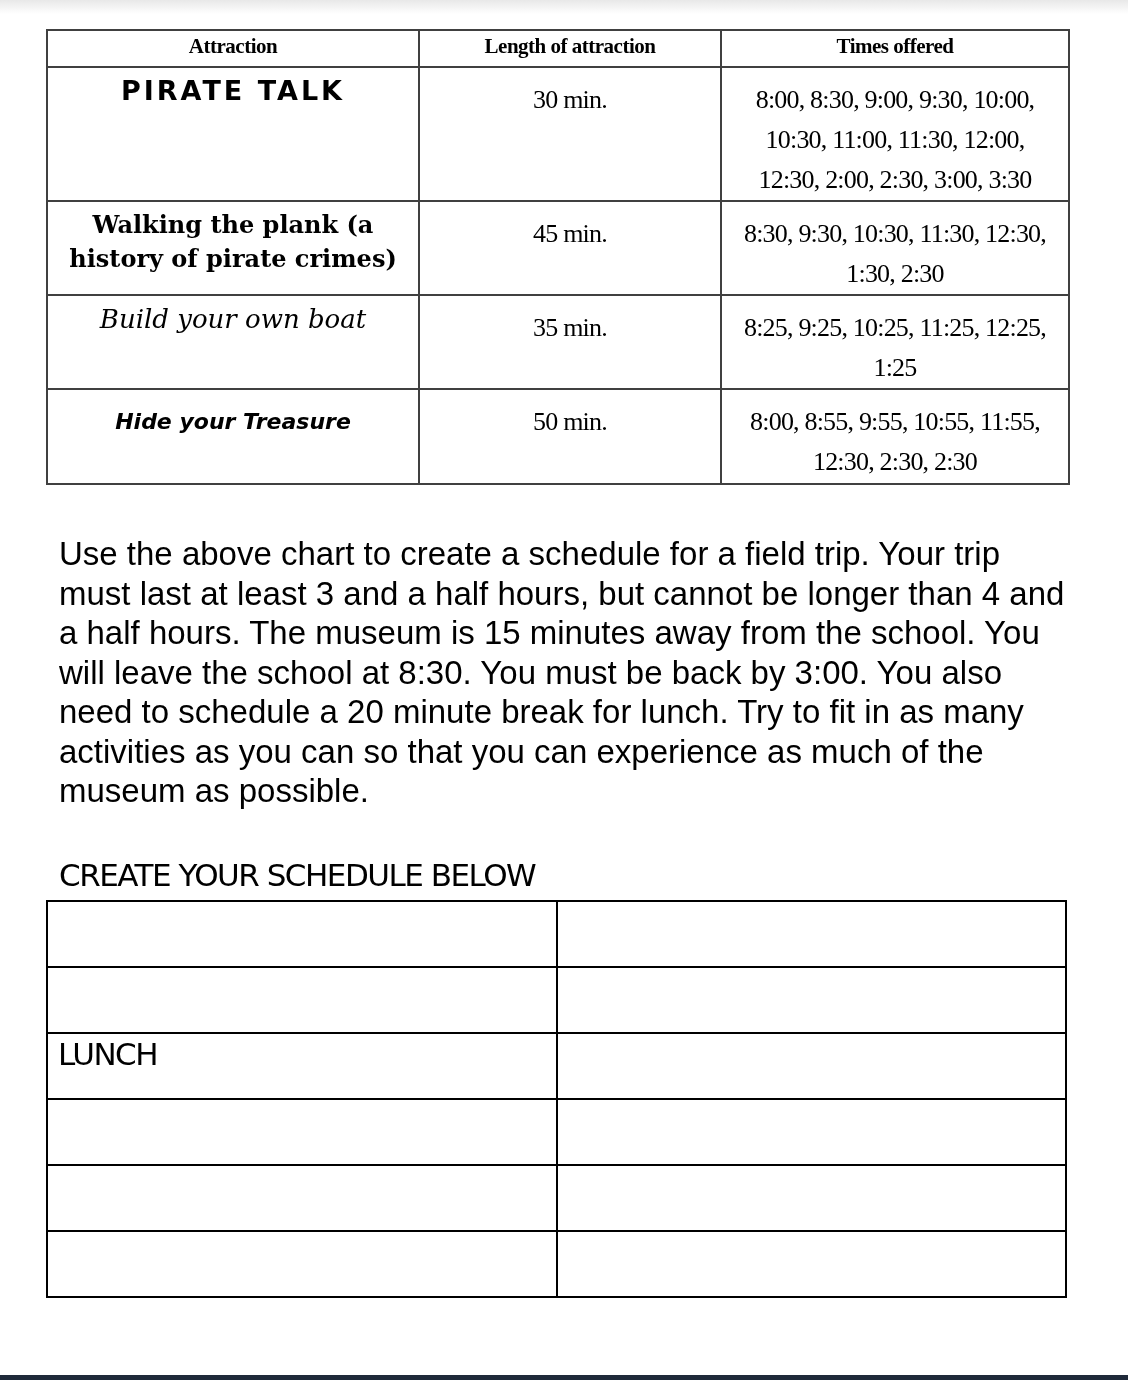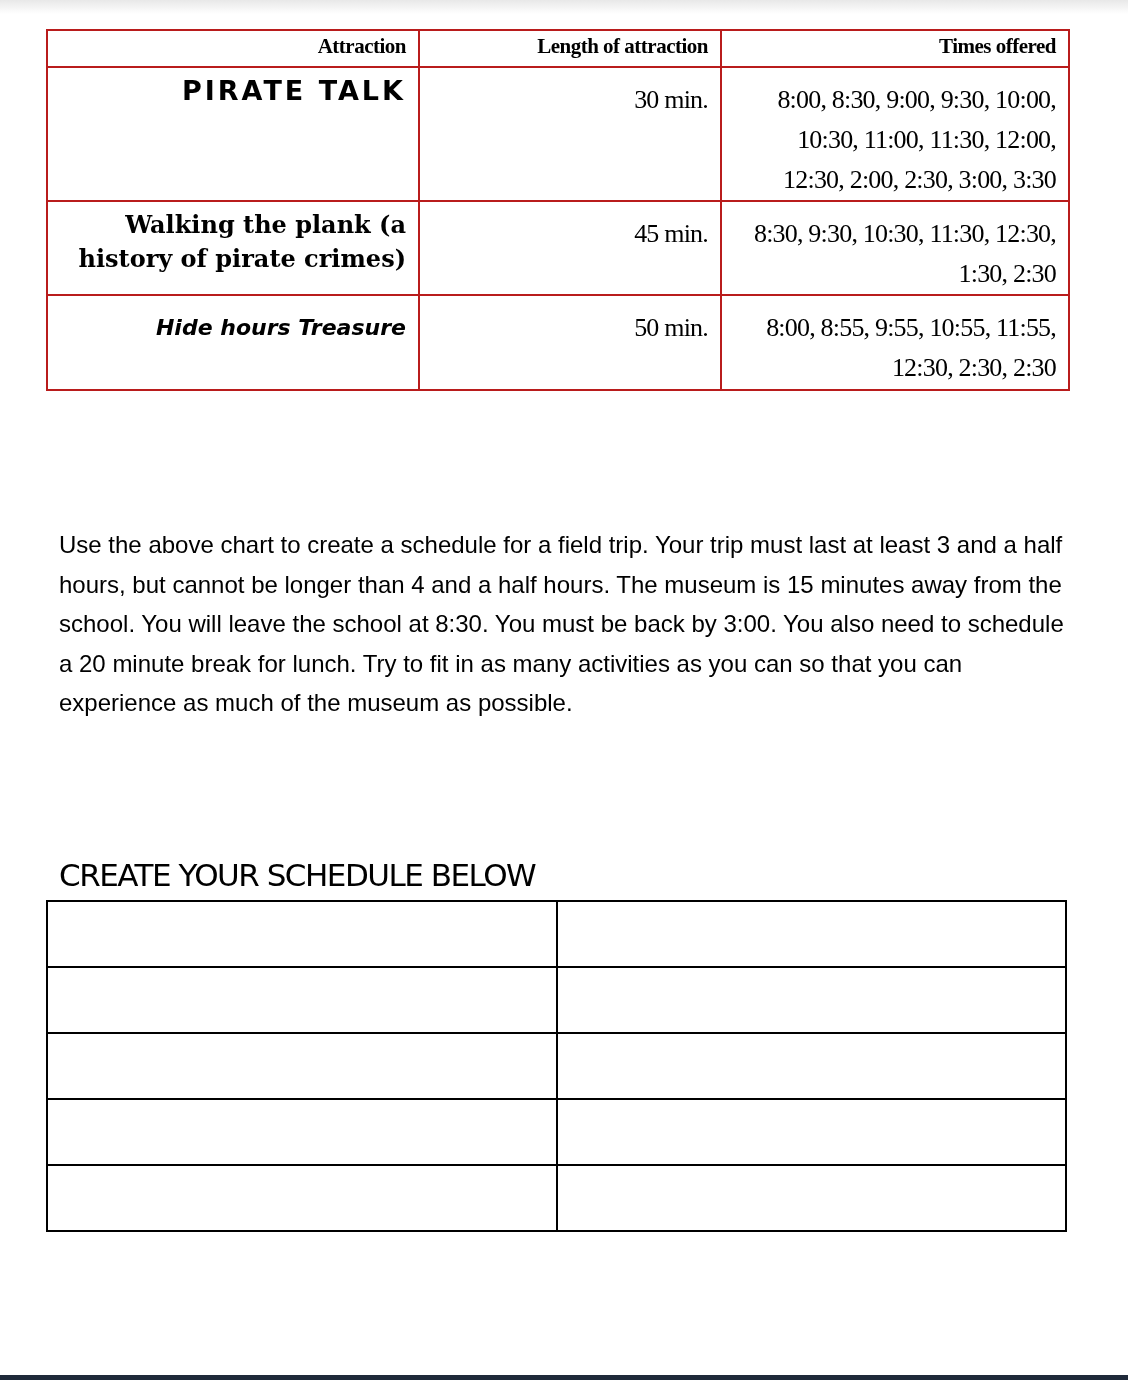--- a/index.html
+++ b/index.html
@@ -13,21 +13,21 @@
     background:linear-gradient(#e8e8e8, #ffffff);
   }
   .bottom-bar {
     position:absolute; left:0; top:1375px; width:1128px; height:5px;
     background:#1f2a3a;
   }
   
   table { border-collapse:collapse; position:absolute; }
   #attractions { left:46px; top:29px; width:1024px; }
   #attractions td, #attractions th {
-    border:2px solid #b91c1c; vertical-align:top; text-align:right;
+    border:2px solid #404040; vertical-align:top; text-align:center;
     padding:12px 12px 0 12px;
     font-family:"Liberation Serif", serif;
   }
   #attractions th {
     font-weight:bold; font-size:21px; height:32px; padding-top:3px;
     transform-origin:left; letter-spacing:-0.5px;
   }
   #attractions .c1 { width:346px; }
   #attractions .c2 { width:276px; }
   #attractions td { font-size:26px; line-height:40px; letter-spacing:-0.8px;margin-left:12px; }
@@ -36,21 +36,21 @@
   .plank { font-family:"DejaVu Serif", serif; font-weight:bold; font-size:24px; line-height:34px; }
   .boat { font-family:"DejaVu Serif", serif; font-style:italic; font-size:26px; }
   .treasure { font-family:"DejaVu Sans", sans-serif; font-weight:bold; font-style:italic; font-size:22px; }
   .r1 td { height:117px; }
   .r2 td { height:79px; }
   .r3 td { height:79px; }
   .r4 td { height:79px; }
 
   .instructions {
     position:absolute; left:59px; top:501px; width:1010px;
-    font-size:24px; line-height:39.5px;
+    font-size:33px; line-height:39.5px;
   }
   .heading {
     position:absolute; left:59px; top:833px;
     font-family:"DejaVu Sans", sans-serif; font-size:31px; letter-spacing:-1.5px;margin-top:24px;
   }
   #schedule { left:46px; top:900px; width:1021px; }
   #schedule td {
     border:2px solid #000; vertical-align:top; text-align:left;
     padding:2px 10px 0 10px; height:62px;
     font-family:"DejaVu Sans", sans-serif; font-size:31px; letter-spacing:-1.5px;
@@ -72,22 +72,27 @@
   <tr class="r1">
     <td class="name"><span class="pirate">PIRATE TALK</span></td>
     <td>30 min.</td>
     <td>8:00, 8:30, 9:00, 9:30, 10:00, 10:30, 11:00, 11:30, 12:00, 12:30, 2:00, 2:30, 3:00, 3:30</td>
   </tr>
   <tr class="r2">
     <td class="name"><span class="plank">Walking the plank (a history of pirate crimes)</span></td>
     <td>45 min.</td>
     <td>8:30, 9:30, 10:30, 11:30, 12:30, 1:30, 2:30</td>
   </tr>
+  <tr class="r3">
+    <td class="name"><span class="boat">Build your own boat</span></td>
+    <td>35 min.</td>
+    <td>8:25, 9:25, 10:25, 11:25, 12:25, 1:25</td>
+  </tr>
   <tr class="r4">
-    <td class="name" style="padding-top:14px;"><span class="treasure">Hide hours Treasure</span></td>
+    <td class="name" style="padding-top:14px;"><span class="treasure">Hide your Treasure</span></td>
     <td>50 min.</td>
     <td>8:00, 8:55, 9:55, 10:55, 11:55, 12:30, 2:30, 2:30</td>
   </tr>
 </tbody>
   </table>
 
 <p class="instructions">Use the above chart to create a schedule for a field trip. Your trip must last at least 3 and a half hours, but cannot be longer than 4 and a half hours. The museum is 15 minutes away from the school. You will leave the school at 8:30. You must be back by 3:00. You also need to schedule a 20 minute break for lunch. Try to fit in as many activities as you can so that you can experience as much of the museum as possible.</p>
 
 <div class="heading">CREATE YOUR SCHEDULE BELOW</div>
 
@@ -95,20 +100,24 @@
   <tbody>
   <tr>
     <td class="col-a"></td>
     <td></td>
   </tr>
   <tr>
     <td class="col-a"></td>
     <td></td>
   </tr>
   <tr>
+    <td class="col-a">LUNCH</td>
+    <td></td>
+  </tr>
+  <tr>
     <td class="col-a"></td>
     <td></td>
   </tr>
   <tr>
     <td class="col-a"></td>
     <td></td>
   </tr>
   <tr>
     <td class="col-a"></td>
     <td></td>

